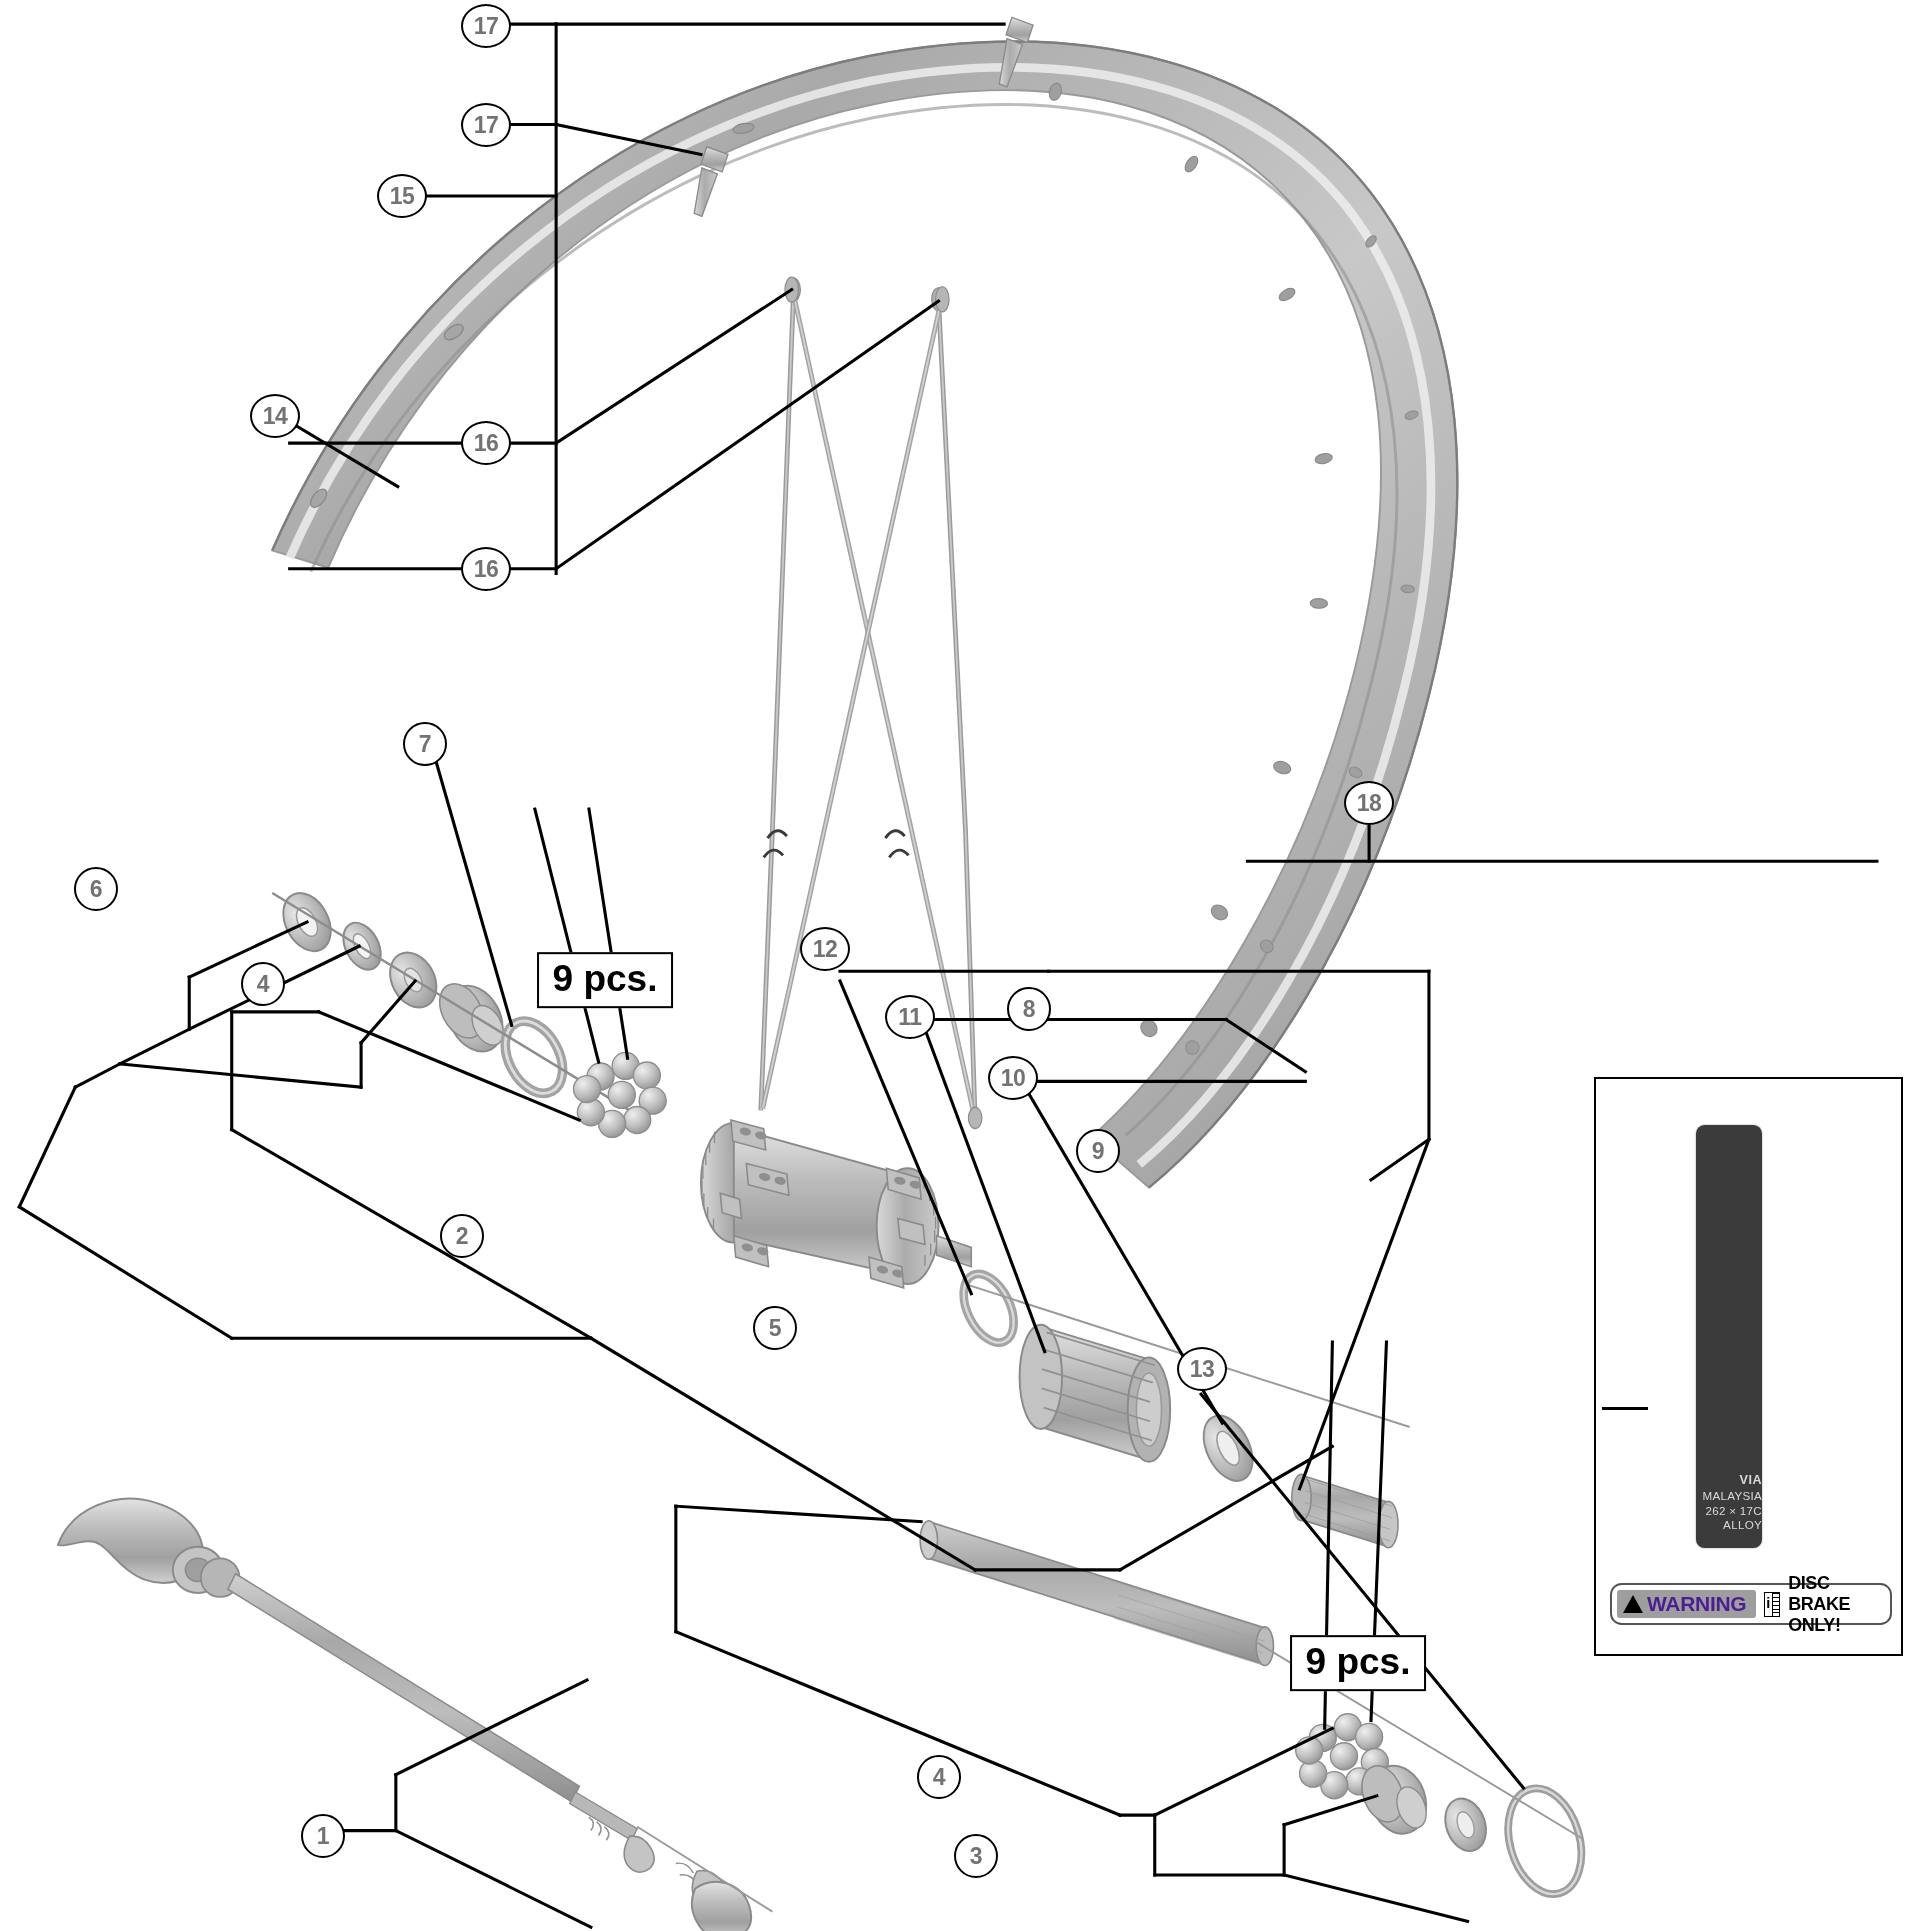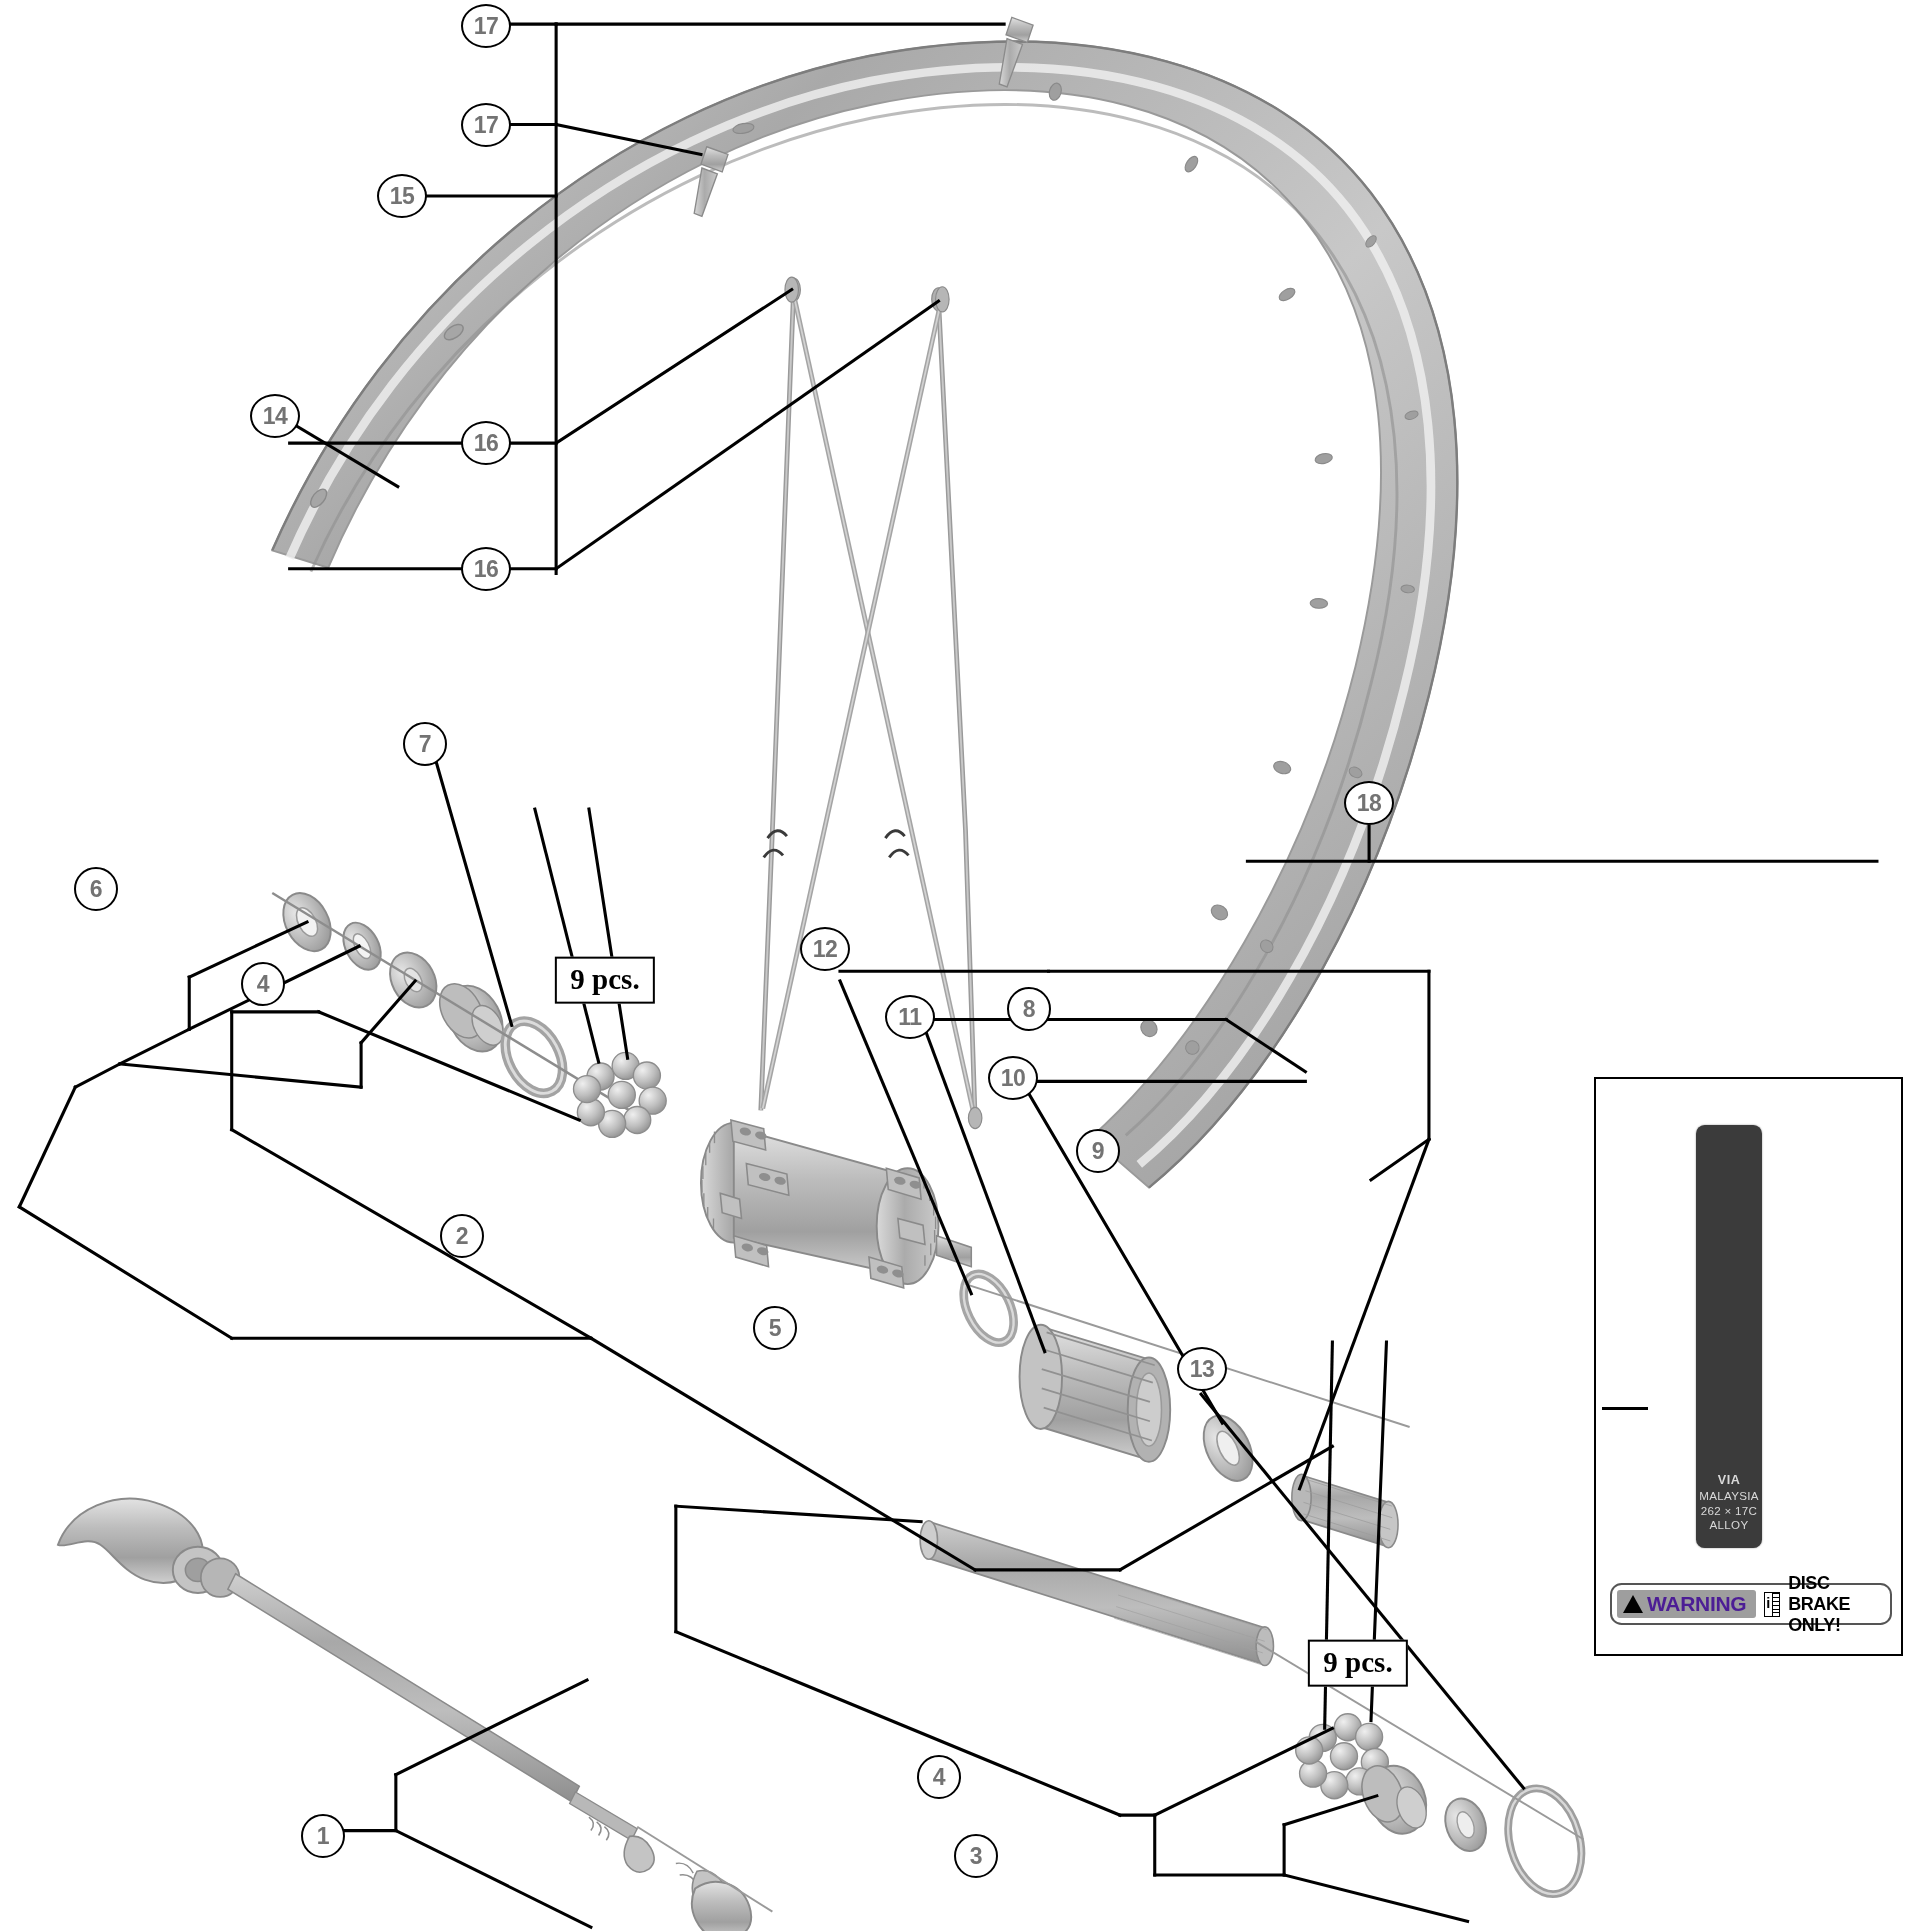--- a/index.html
+++ b/index.html
@@ -45,24 +45,24 @@
   }
   .callout.wide {
     width: 50px;
   }
   
   .pcs-box {
     position: absolute;
     border: 2.9px solid #000;
     background: #fff;
     padding: 3.9px 13.5px 5.8px 13.5px;
-    font-size: 29px;
+    font-size: 37px;
     font-weight: bold;
     color: #000;
-    font-family: Liberation Serif, serif;
+    font-family: Liberation Sans, sans-serif;
     z-index: 45;
     white-space: nowrap;
   }
   
   .sticker-panel {
     position: absolute;
     border: 2.9px solid #000;
     background: #fff;
     box-sizing: border-box;
     z-index: 35;
@@ -71,21 +71,21 @@
     position: absolute;
     background: #3b3b3b;
     border-radius: 8.7px;
     box-shadow: 0 0 1.9px rgba(0,0,0,.45);
   }
   .sticker-text {
     position: absolute;
     left: 0;
     right: 0;
     bottom: 15.4px;
-    text-align: center;
+    text-align: right;
     color: #d9d9d9;
     font-family: "Liberation Sans", sans-serif;
     line-height: 1.25;
   }
   .sticker-text .brand {
     font-size: 12.6px;
     font-weight: bold;
     letter-spacing: 0.5px;
   }
   .sticker-text .ln {

